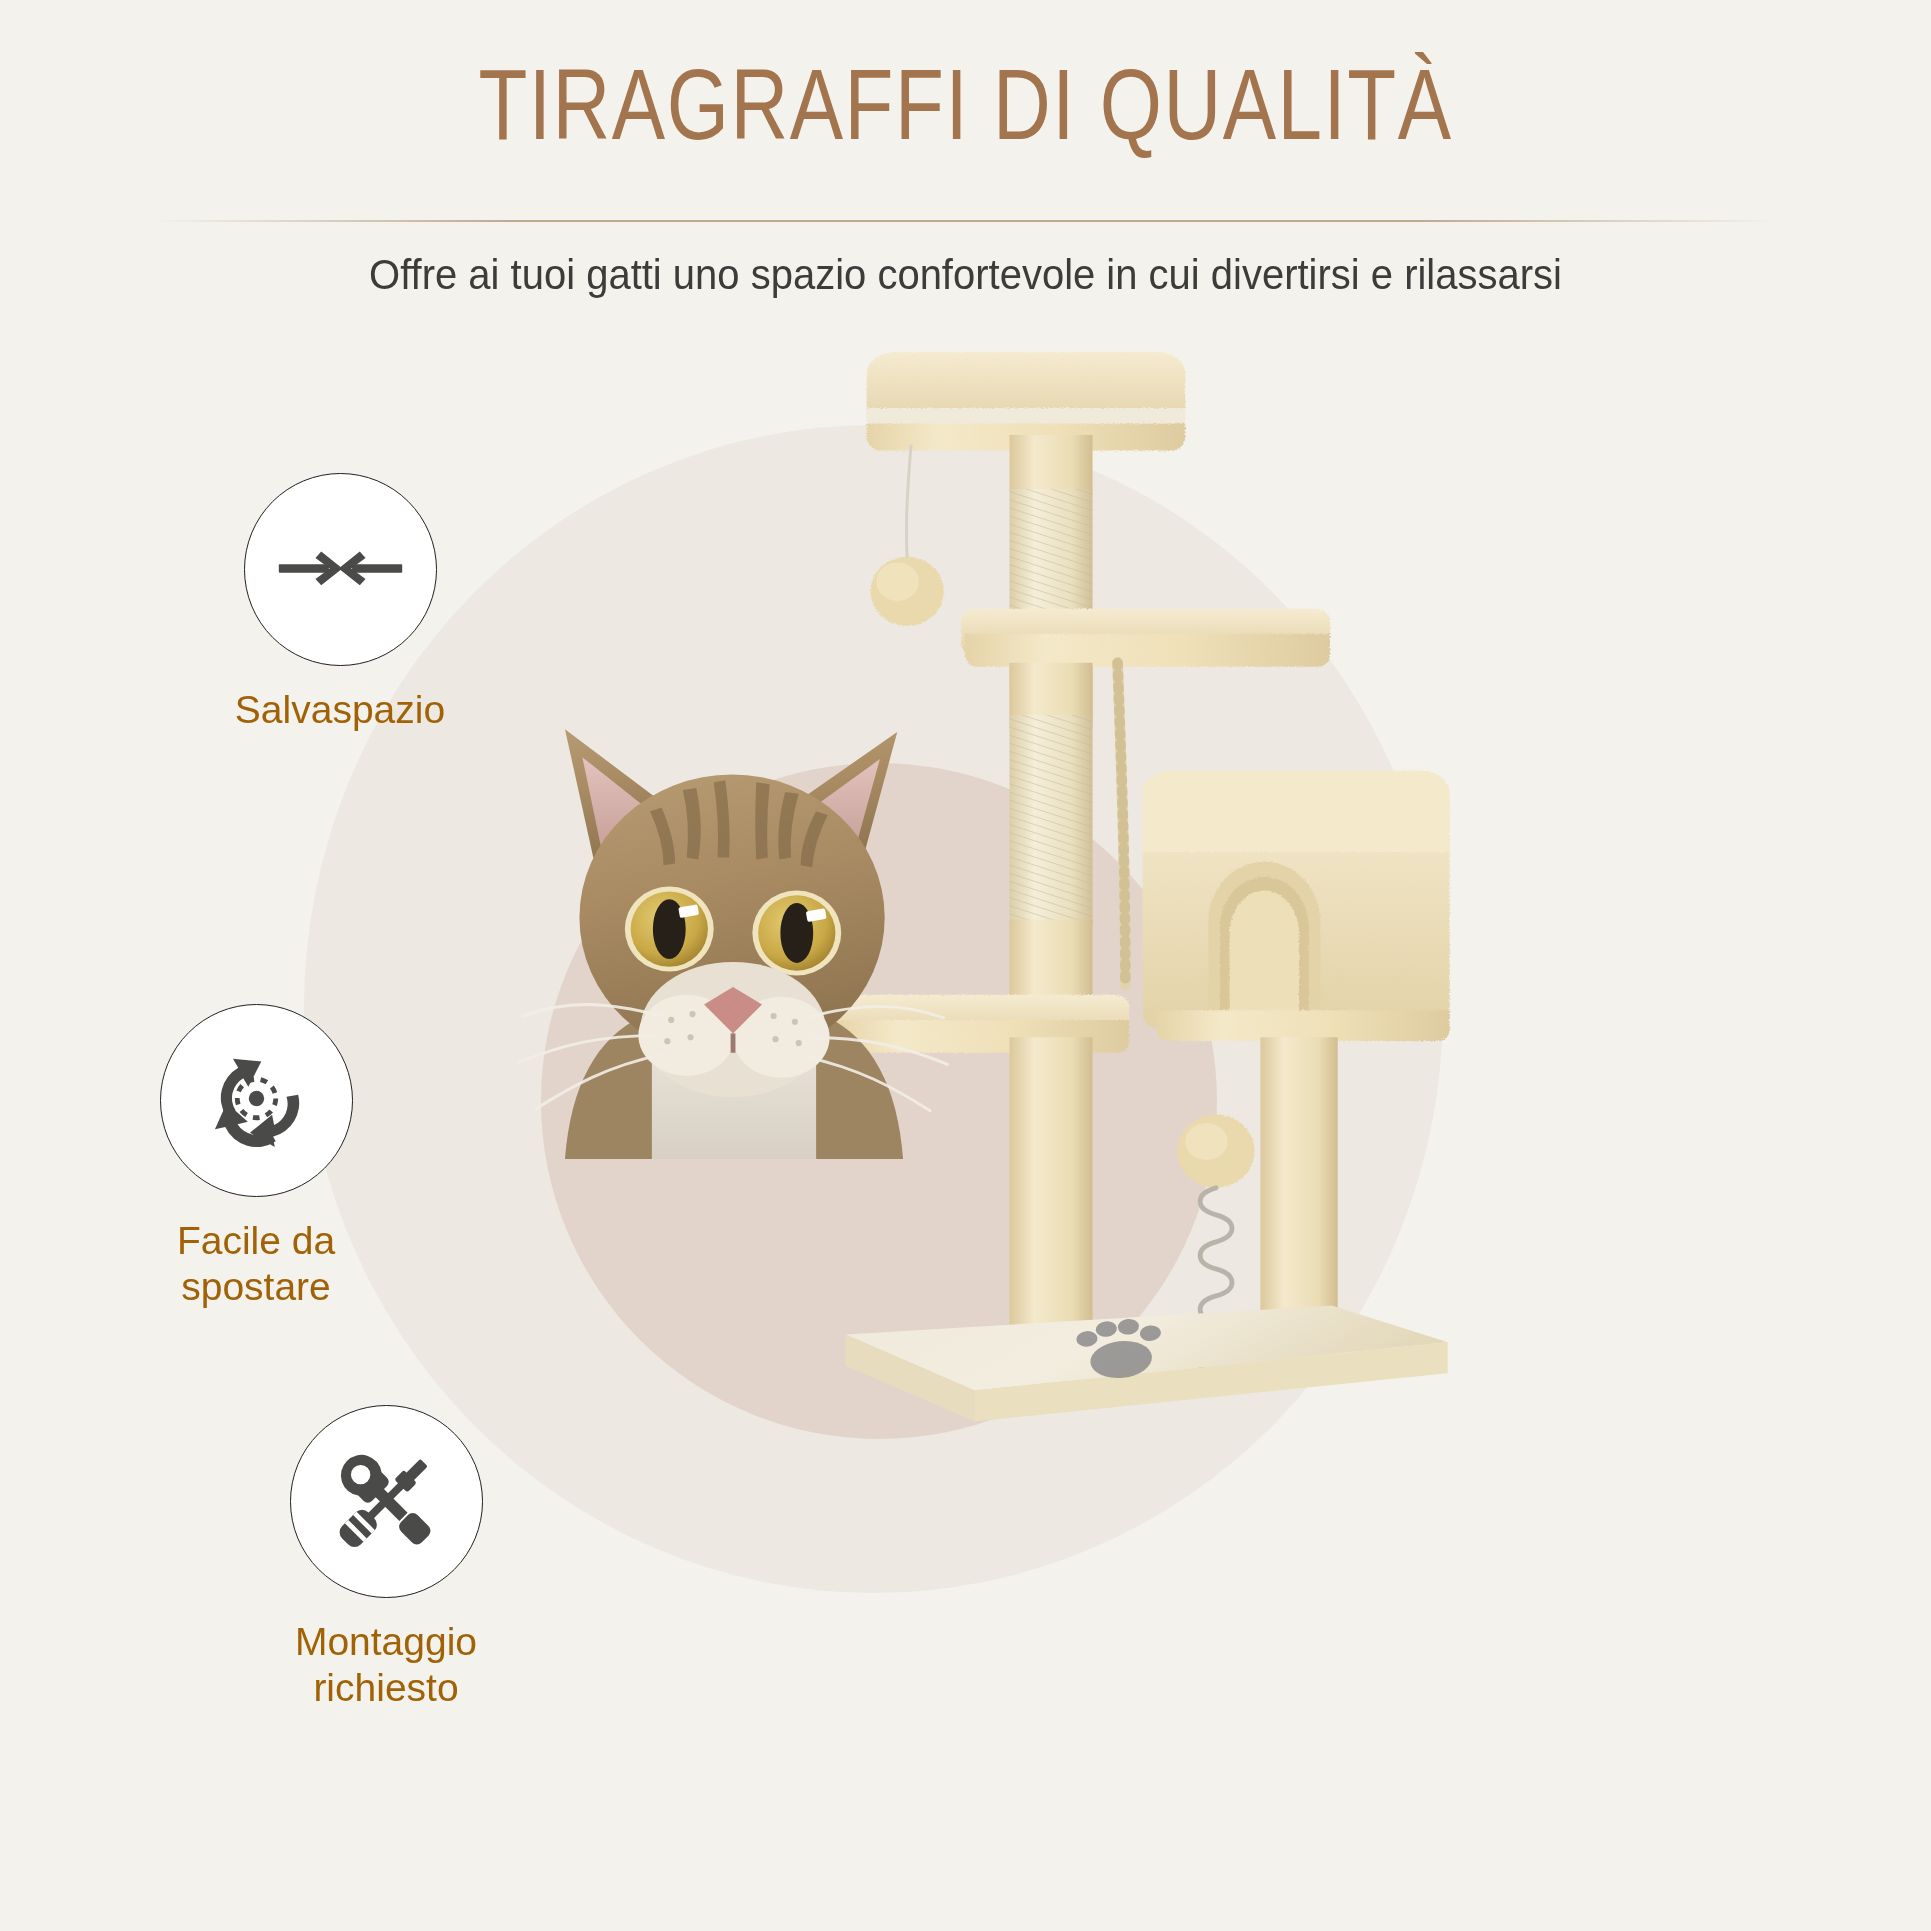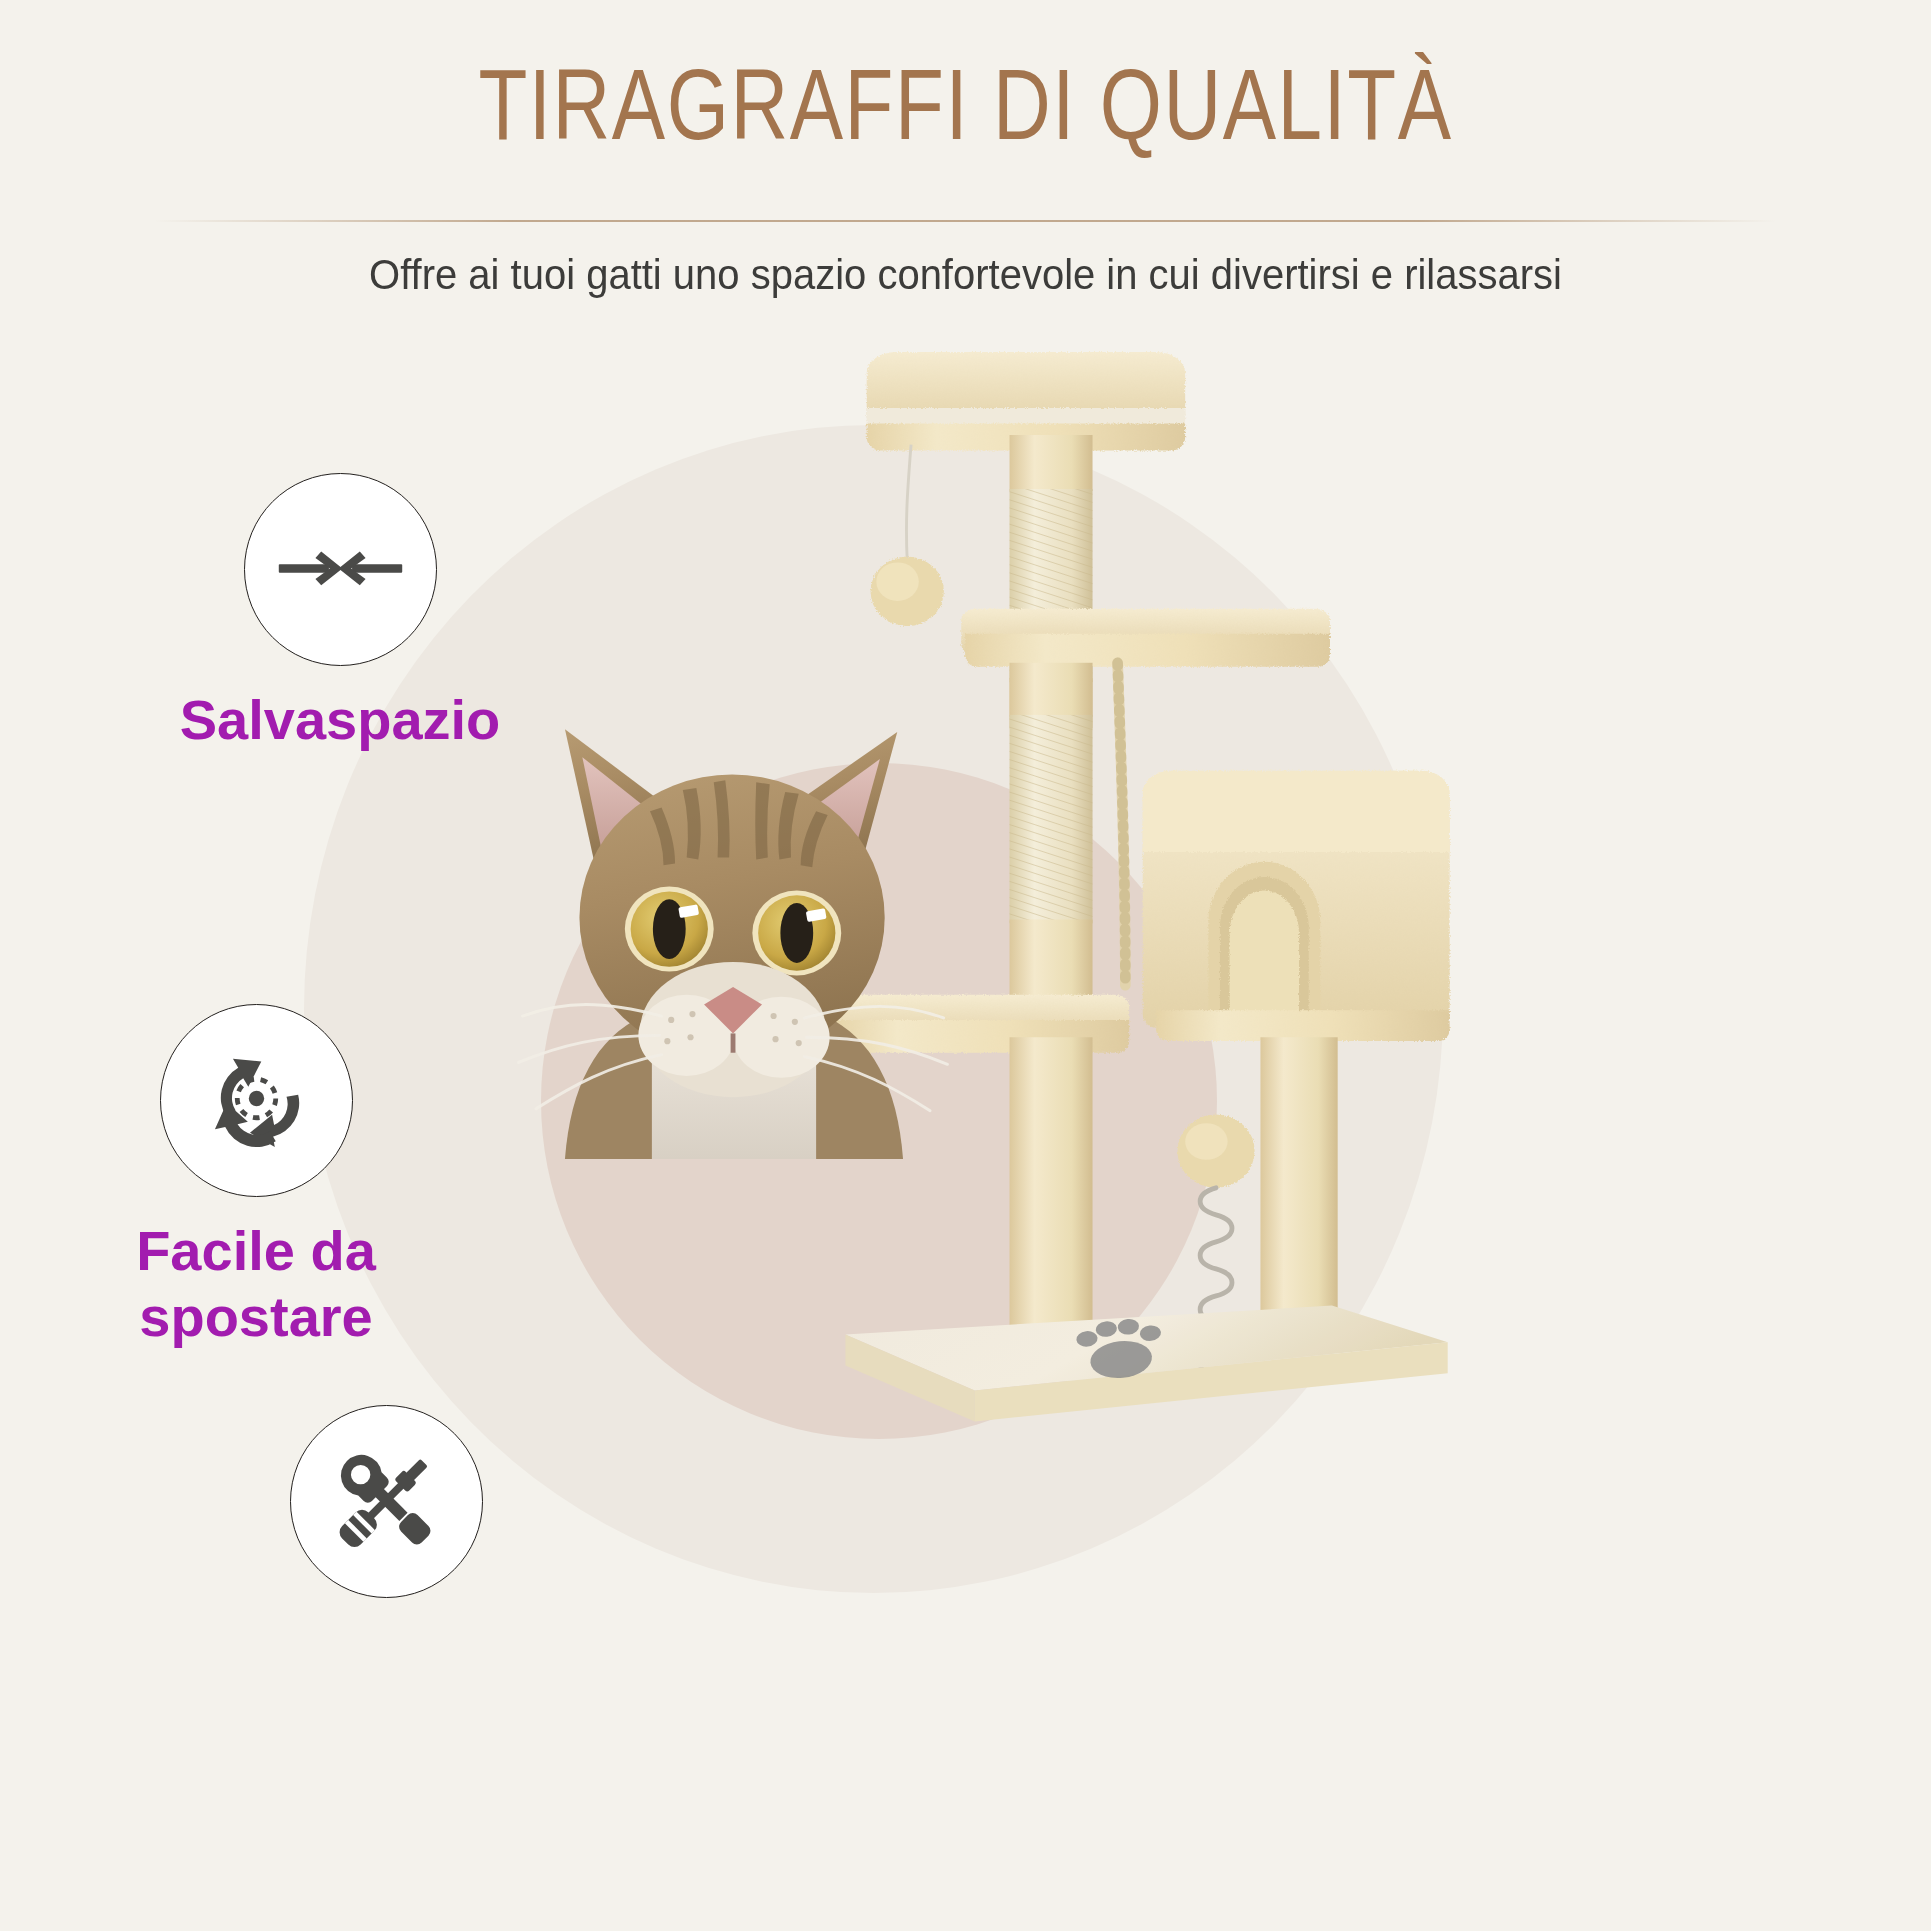--- a/index.html
+++ b/index.html
@@ -72,24 +72,24 @@
     width:193px;height:193px;border-radius:50%;
     background:#FFFFFF;
     border:1.9px solid #23201E;
     box-sizing:border-box;
     display:flex;align-items:center;justify-content:center;
     margin:0 auto;
     position:relative;
   }
   .feature-label{
     margin-top:21px;
-    font-size:56px;
+    font-size:39px;
     line-height:1.18;
-    color:#a21caf;
-    font-weight:700;
+    color:#a16207;
+    font-weight:400;
     white-space:pre-line;
   }
   #feat-0{left:147px;top:473px;width:386px;}
   #feat-1{left:63px;top:1004px;width:386px;}
   #feat-2{left:193px;top:1405px;width:386px;}
 
   
   #cattree{position:absolute;left:830px;top:319px;width:637px;height:1506px;z-index:15;}
 
   
@@ -178,20 +178,22 @@
               <rect x="59.5" y="34" width="12" height="56"></rect>
               <path d="M65 8 a21 21 0 0 1 17 33.5 l0 8 a6 6 0 0 1 -6 6 l-22 0 a6 6 0 0 1 -6 -6 l0 -8
                        A21 21 0 0 1 65 8 Z"></path>
               <circle cx="65" cy="28" r="10" fill="#FFFFFF"></circle>
               <rect x="53" y="92" width="24" height="30" rx="7"></rect>
             </g>
           </g>
         </svg>
       </span>
     </div>
+    <div class="feature-label">Montaggio
+richiesto</div>
   </div>
 
   <div id="cattree">
     <svg width="637" height="1506" viewBox="0 0 660 1560">
       <defs>
         <linearGradient id="plush" x1="0" y1="0" x2="1" y2="0">
           <stop offset="0%" stop-color="#E6D4A8"></stop>
           <stop offset="22%" stop-color="#F3E8C8"></stop>
           <stop offset="60%" stop-color="#EFE0B8"></stop>
           <stop offset="100%" stop-color="#DECBA0"></stop>

